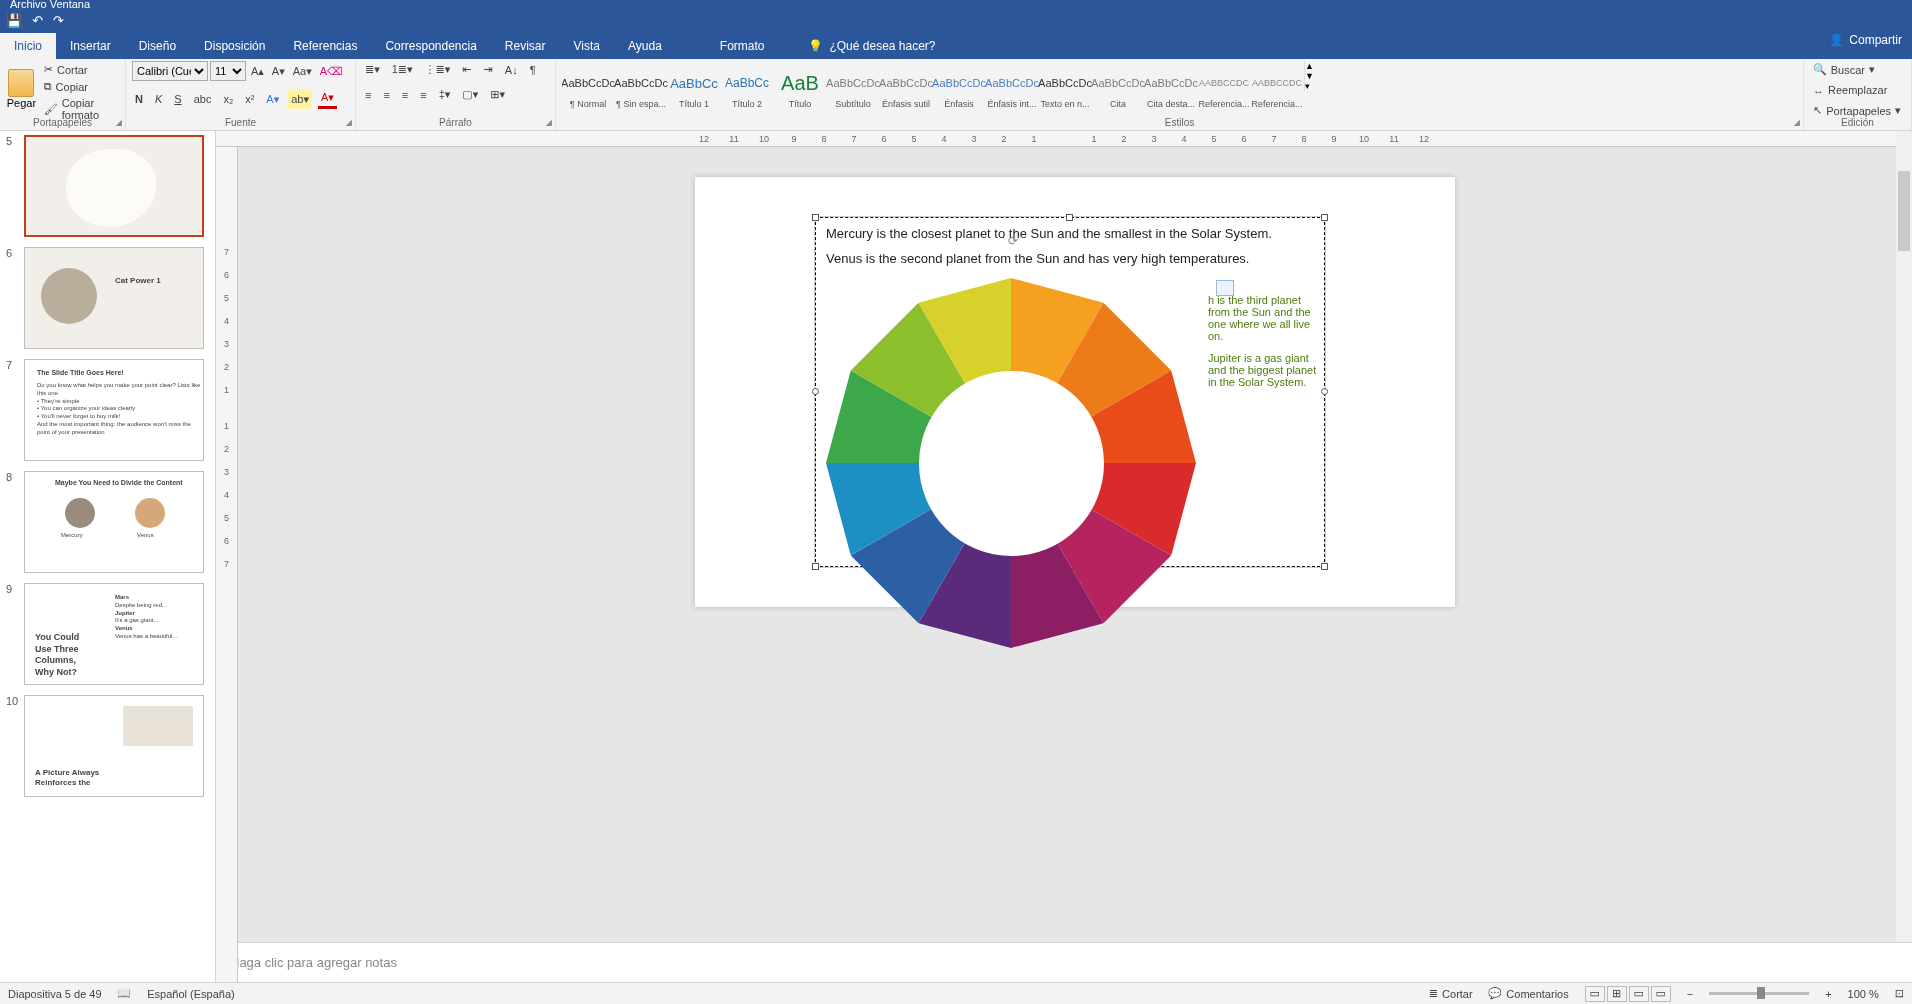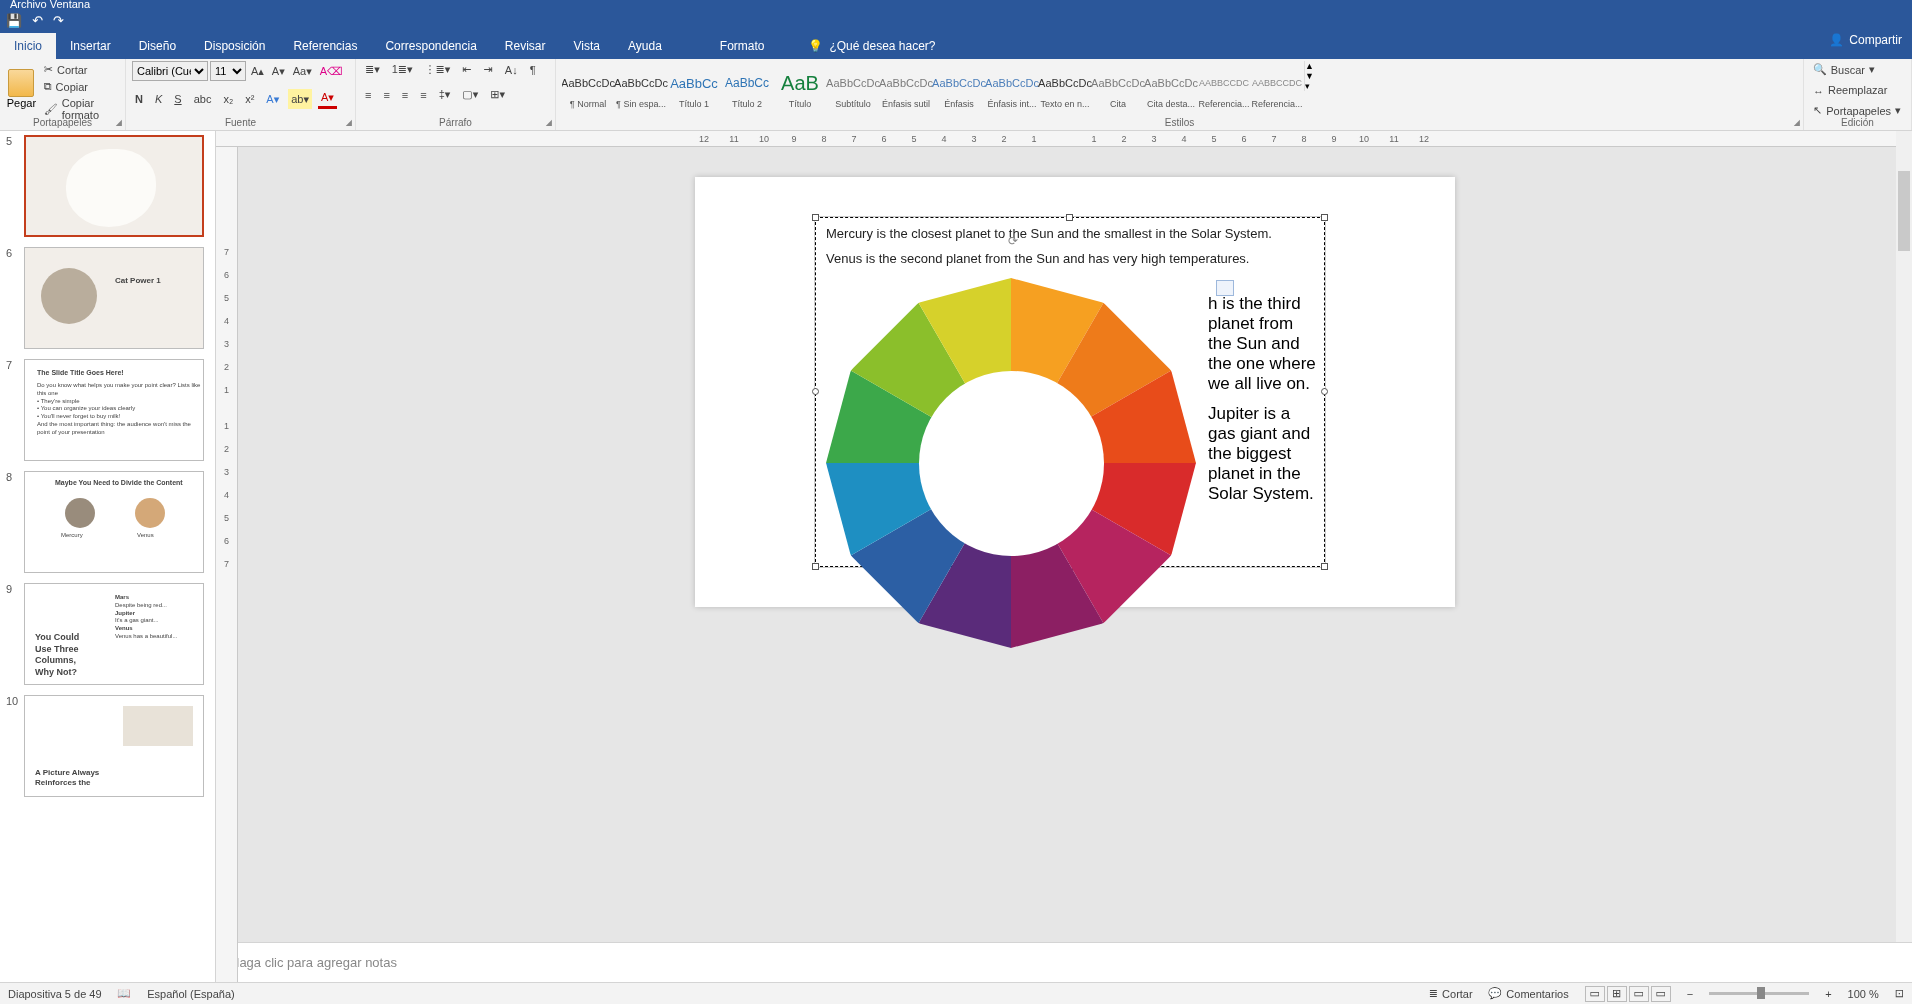--- a/index.html
+++ b/index.html
@@ -42,21 +42,21 @@
 
   .editor-area { flex: 1; display: flex; flex-direction: column; background: #e6e6e6; position: relative; }
   .ruler-h { height: 16px; background: #f5f5f5; border-bottom:1px solid #c9c9c9; display:flex; align-items:center; justify-content:center; font-size:9px; color:#666; gap:0; position:relative;}
   .ruler-h .tick{ width:30px; text-align:center;}
   .ruler-v { position:absolute; left:0; top:16px; bottom:0; width:22px; background:#f5f5f5; border-right:1px solid #c9c9c9; display:flex; flex-direction:column; align-items:center; padding-top:100px; font-size:9px; color:#666; gap:13px;}
   .canvas-wrap { flex:1; display:flex; align-items:flex-start; justify-content:center; padding:30px 0 0 22px; overflow:auto;}
   .page { width: 760px; height: 430px; background:#fff; box-shadow: 0 0 6px rgba(0,0,0,0.2); position:relative;}
   .textbox { position:absolute; border: 1.5px dashed #000; outline: 1px solid rgba(0,0,0,0.2); left:120px; top:40px; width:510px; height:350px; padding:8px 10px; }
   .handle{position:absolute; width:7px; height:7px; background:#fff; border:1px solid #555;}
   .tb-p{ font-size:13px; color:#222; margin-bottom:10px;}
-  .side-text{position:absolute; left:392px; top:76px; width:112px; font-size:17px; color:#000000;}
+  .side-text{position:absolute; left:392px; top:76px; width:112px; font-size:11px; color:#4d7c0f;}
   .side-text p{margin-bottom:10px;}
   .layout-icon{position:absolute; left:400px; top:62px; width:18px; height:16px; background:#eef3fb; border:1px solid #9db8dc;}
   .ring{ position:absolute; left:10px; top:60px; width:370px; height:370px; border-radius:50%; overflow:hidden;}
   .ring-mask{position:absolute; left:25%; top:25%; width:50%; height:50%; background:#fff; border-radius:50%;}
 
   .notes-bar { height: 40px; border-top:1px solid #d4d4d4; background:#fff; display:flex; align-items:center; padding:0 14px; color:#888; font-size:13px;}
   .scrollbar-v{position:absolute; right:0; top:0; bottom:40px; width:16px; background:#f0f0f0;}
   .scrollbar-thumb-v{position:absolute; left:2px; width:12px; background:#c9c9c9; top:40px; height:80px;}
 
   .statusbar { height: 22px; background: #f3f3f3; border-top: 1px solid #d4d4d4; display:flex; align-items:center; padding:0 8px; font-size:11px; color:#444; gap:16px;}

